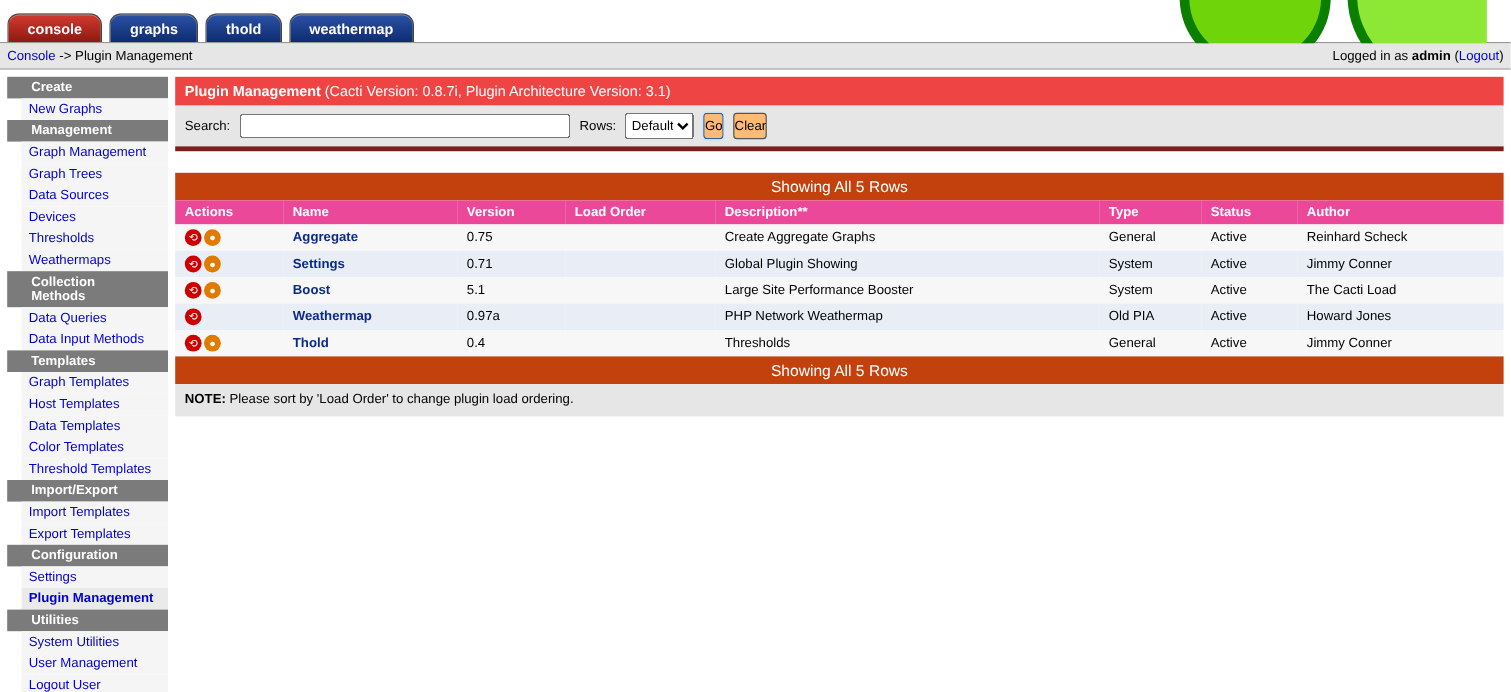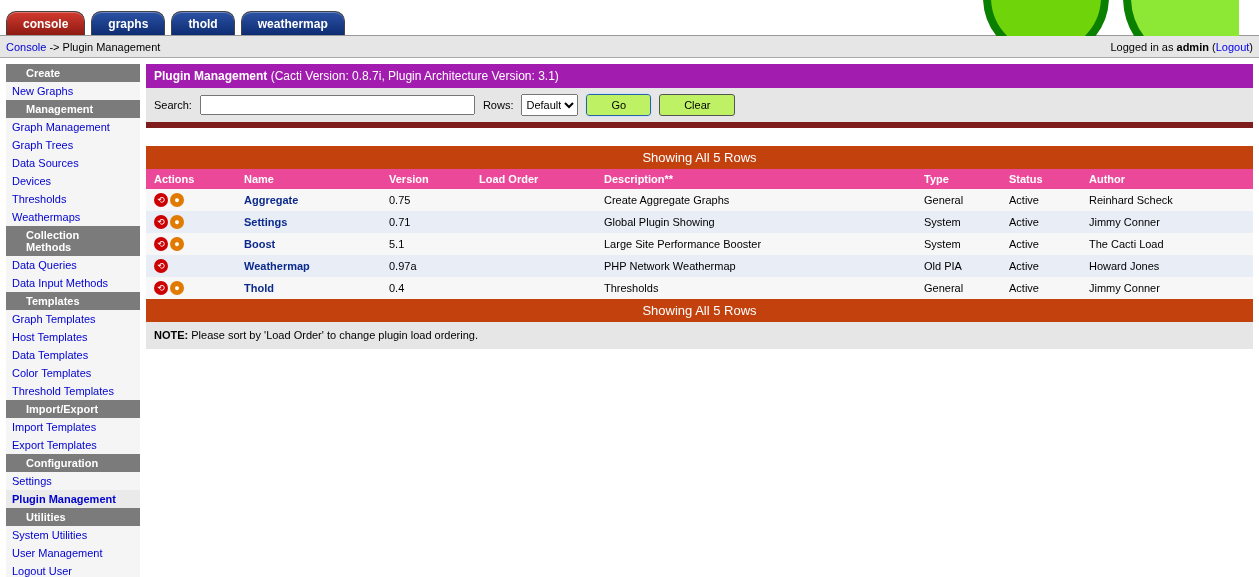--- a/index.html
+++ b/index.html
@@ -17,31 +17,31 @@
   .tab { height:24px; padding:0 16px; display:inline-flex; align-items:center; border-radius:10px 10px 0 0; border:1px solid #444; border-bottom:none; font-weight:bold; font-size:12px; color:#fff; cursor:pointer; background:linear-gradient(to bottom,#2b52a5,#0e2c72); box-shadow:inset 0 1px 0 rgba(255,255,255,.3);}
   .tab.active { background:linear-gradient(to bottom,#d33a2f,#8d1a12); }
 
   .breadcrumb-bar { display:flex; justify-content:space-between; align-items:center; background:#e6e6e6; border-bottom:1px solid #aaa; height:22px; padding:0 6px; font-size:11px; }
   .breadcrumb-bar .left a { color:#0000d0; }
   .breadcrumb-bar .right b { color:#000; }
 
   .wrap { display:flex; align-items:flex-start; padding:6px; gap:6px; }
   .sidebar { width:134px; flex:none; }
   .sidebar .cat { background:#7b7b7b; color:#fff; font-weight:bold; padding:3px 20px; font-size:11px; }
-  .sidebar a.item { display:block; padding:3px 6px; color:#0000d0; background:#f5f5f5; }
+  .sidebar a.item { display:block; padding:3px 6px; color:#0000d0; background:#f5f5f5;margin-left:12px; }
   .sidebar a.item.active { font-weight:bold; background:#eaeaea; }
 
   .main { flex:1; min-width:0; }
-  .panel-head { background:#a21caf; color:#fff; font-weight:bold; padding:5px 8px; font-size:12px; }
+  .panel-head { background:#ef4444; color:#fff; font-weight:bold; padding:5px 8px; font-size:12px; }
   .panel-head .sub { color:#fff; font-weight:normal; }
-  .filter-row { background:#e6e6e6; border-bottom:6px solid #7f1d1d; padding:6px 8px; display:flex; align-items:center; gap:8px; }
+  .filter-row { background:#e6e6e6; border-bottom:4px solid #7f1d1d; padding:6px 8px; display:flex; align-items:center; gap:8px; }
   .filter-row label { font-size:11px; }
   .filter-row input[type=text] { width:275px; height:20px; font-size:11px; padding:1px 3px; }
   .filter-row select { height:22px; font-size:11px; }
-  .filter-row button { height:22px; font-family:inherit; font-size:11px; padding:0 24px; cursor:pointer; border:1px solid #555; border-radius:3px; background:#bef264; }
+  .filter-row button { height:22px; font-family:inherit; font-size:11px; padding:0 0; cursor:pointer; border:1px solid #555; border-radius:3px; background:#fdba74; }
   .filter-row button.go { border:1px solid #2a62a4; outline:1px solid #cde3ff; }
 
   .rows-banner { background:#c2410c; color:#fff; text-align:center; font-size:13px; padding:4px 0; margin-top:18px; }
   .plugins { width:100%; border-collapse:collapse; font-size:11px; }
   .plugins thead th { background:#ec4899; color:#fff; text-align:left; font-weight:bold; padding:4px 8px; }
   .plugins tbody td { padding:4px 8px; }
   .plugins tbody tr.alt { background:#e8edf6; }
   .plugins tbody tr.norm { background:#f7f7f7; }
   .plugins a.name { color:#0b2a8c; font-weight:bold; }
   .act-icon { display:inline-flex; width:14px; height:14px; align-items:center; justify-content:center; border-radius:50%; font-size:9px; margin-right:2px; cursor:pointer; }

